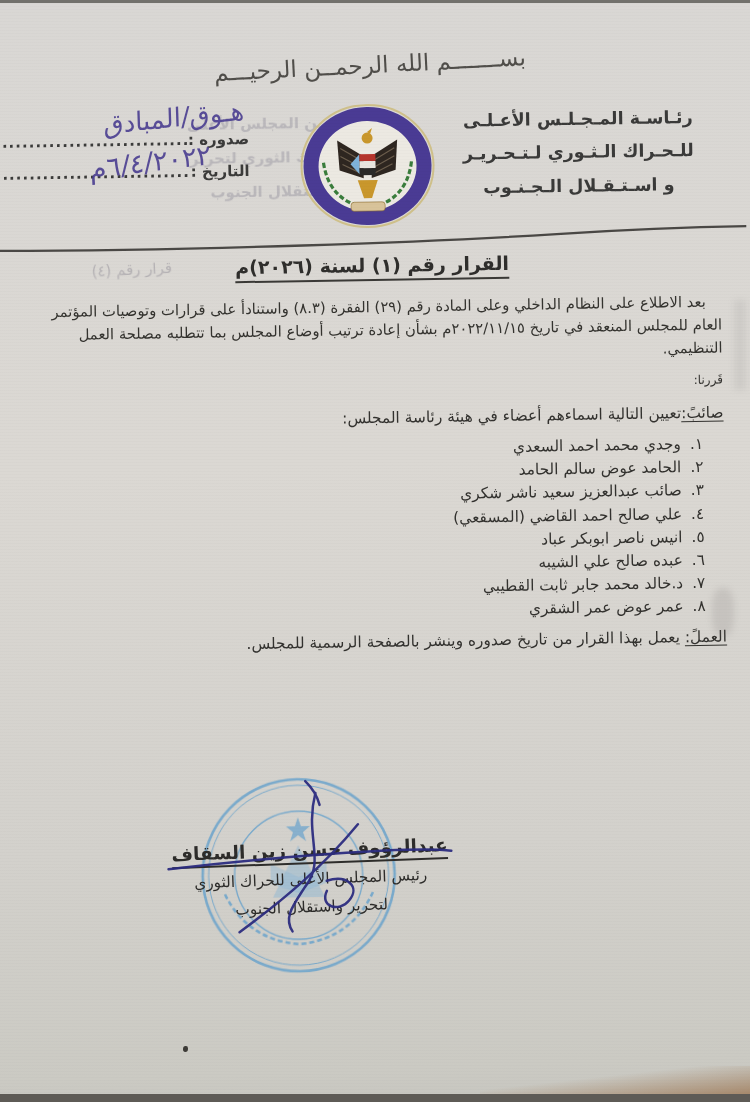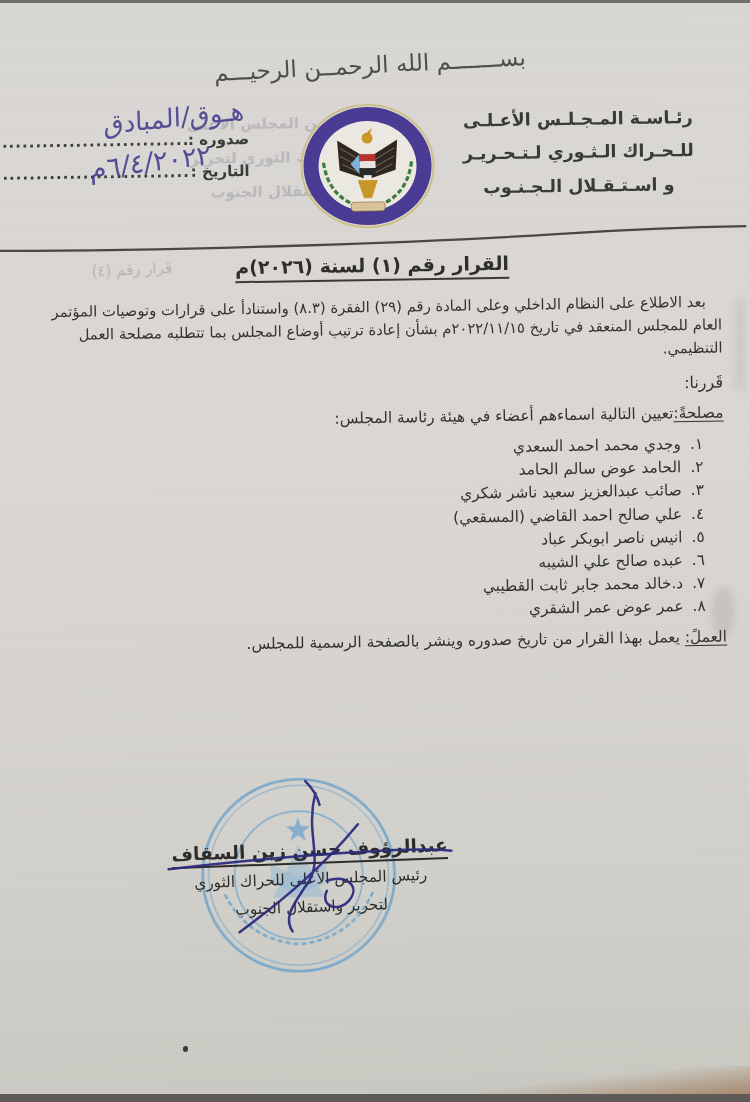--- a/index.html
+++ b/index.html
@@ -42,21 +42,21 @@
     filter:blur(.6px);transform:rotate(-2deg);}
 
   .decree-title{top:254px;left:0;right:0;text-align:center;}
   .decree-title span{font-weight:bold;font-size:19px;color:#2f2e2c;
     border-bottom:2px solid #3a3936;padding-bottom:3px;}
 
   .preamble{top:295px;right:26px;left:20px;font-size:14.8px;line-height:1.56;text-align:right;color:#34332f;}
   .preamble .ln{white-space:nowrap;}
   .preamble .ln:first-child{text-indent:16px;}
 
-  .resolved{top:378px;right:26px;font-size:16px;}
+  .resolved{top:378px;right:26px;font-size:12px;}
   .clause{font-size:15.4px;}
   .clause-one{top:409px;right:26px;}
   .clause-two{top:633px;right:26px;}
   .u{text-decoration:underline;text-underline-offset:3px;}
 
   .members{top:438px;right:42px;font-size:15.4px;line-height:23.2px;}
   .member{display:flex;gap:9px;}
   .member .num{min-width:18px;text-align:left;}
 
   .sig-block{top:838px;left:126px;width:356px;text-align:center;transform:rotate(-1.2deg);color:#2d2c2a;}
@@ -135,21 +135,21 @@
 
     <div class="abs preamble">
       <div class="ln">بعد الاطلاع على النظام الداخلي وعلى المادة رقم (٢٩) الفقرة (٨.٣) واستنادأ على قرارات وتوصيات المؤتمر</div>
       <div class="ln">العام للمجلس المنعقد في تاريخ ٢٠٢٢/١١/١٥م بشأن إعادة ترتيب أوضاع المجلس بما تتطلبه مصلحة العمل</div>
       <div class="ln">التنظيمي.</div>
     </div>
 
     <div class="abs resolved">قَررنا:</div>
 
     <div class="abs clause clause-one">
-      <span class="u">مصلحةً:</span><span>تعيين التالية اسماءهم أعضاء في هيئة رئاسة المجلس:</span>
+      <span class="u">صائبً:</span><span>تعيين التالية اسماءهم أعضاء في هيئة رئاسة المجلس:</span>
     </div>
 
     <div class="abs members">
       <div class="member">
         <span class="num">١.</span>
         <span>وجدي محمد احمد السعدي</span>
       </div>
       <div class="member">
         <span class="num">٢.</span>
         <span>الحامد عوض سالم الحامد</span>

